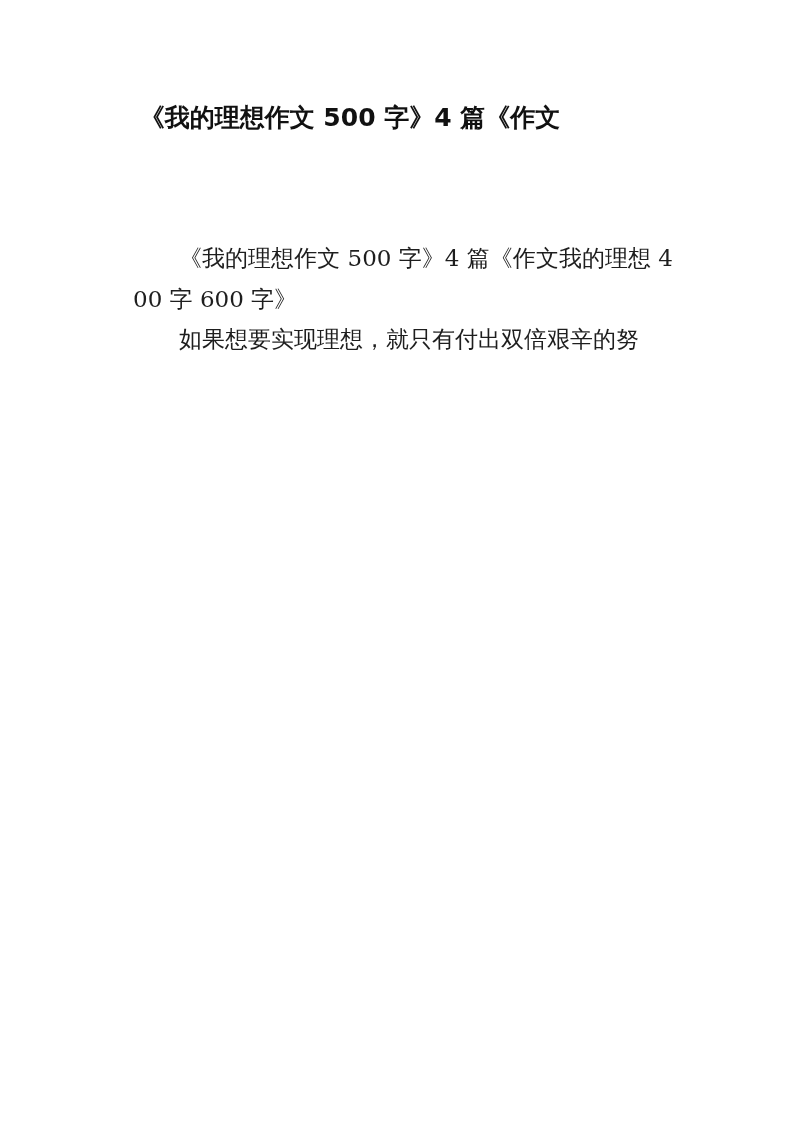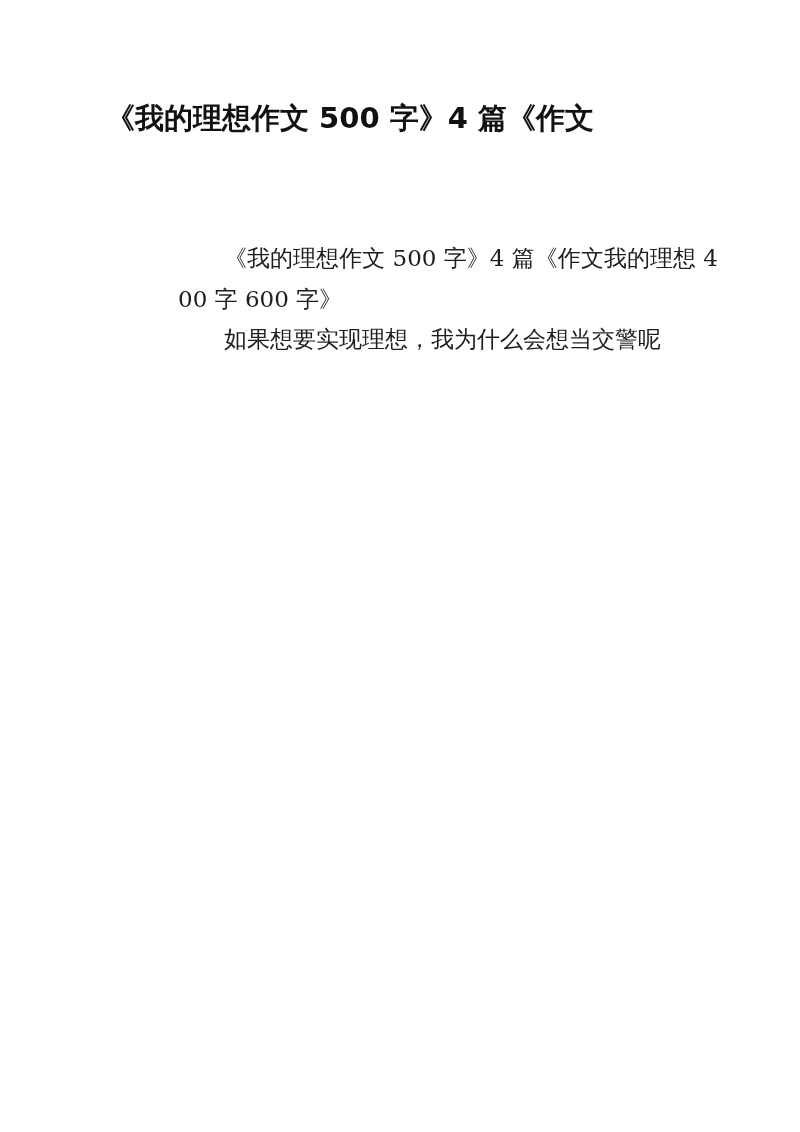--- a/index.html
+++ b/index.html
@@ -15,51 +15,50 @@
       color: #1a1a1a;
     }
     .page-title {
       position: absolute;
       left: 0;
       top: 98px;
       width: 700px;
       text-align: center;
       font-family: "DejaVu Sans", "Liberation Sans", sans-serif;
       font-weight: bold;
-      font-size: 29px;
+      font-size: 25px;
       line-height: 40px;
       color: #111111;
       margin: 0;
       letter-spacing: 0px;
     }
     .page-title .title-line {
       display: block;
     }
     .body-text {
       position: absolute;
       left: 133px;
       top: 238px;
       width: 540px;
       font-family: "DejaVu Serif", "Liberation Serif", serif;
       font-size: 23px;
       line-height: 40.6px;
       color: #1e1e1e;
-      margin-left: 45px;
     }
     .body-text p {
       margin: 0;
       text-indent: 46px;
       text-align: justify;
       text-align-last: left;
       word-break: break-all;
     }
   </style>
 </head>
 <body>
 
 <h1 class="page-title">
   <span class="title-line">《我的理想作文 500 字》4 篇《作文</span>
 </h1>
 
 <div class="body-text">
   <p>《我的理想作文 500 字》4 篇《作文我的理想 400 字 600 字》</p>
-  <p>如果想要实现理想，我为什么会想当交警呢</p>
+  <p>如果想要实现理想，就只有付出双倍艰辛的努</p>
 </div>
 
 </body></html>

